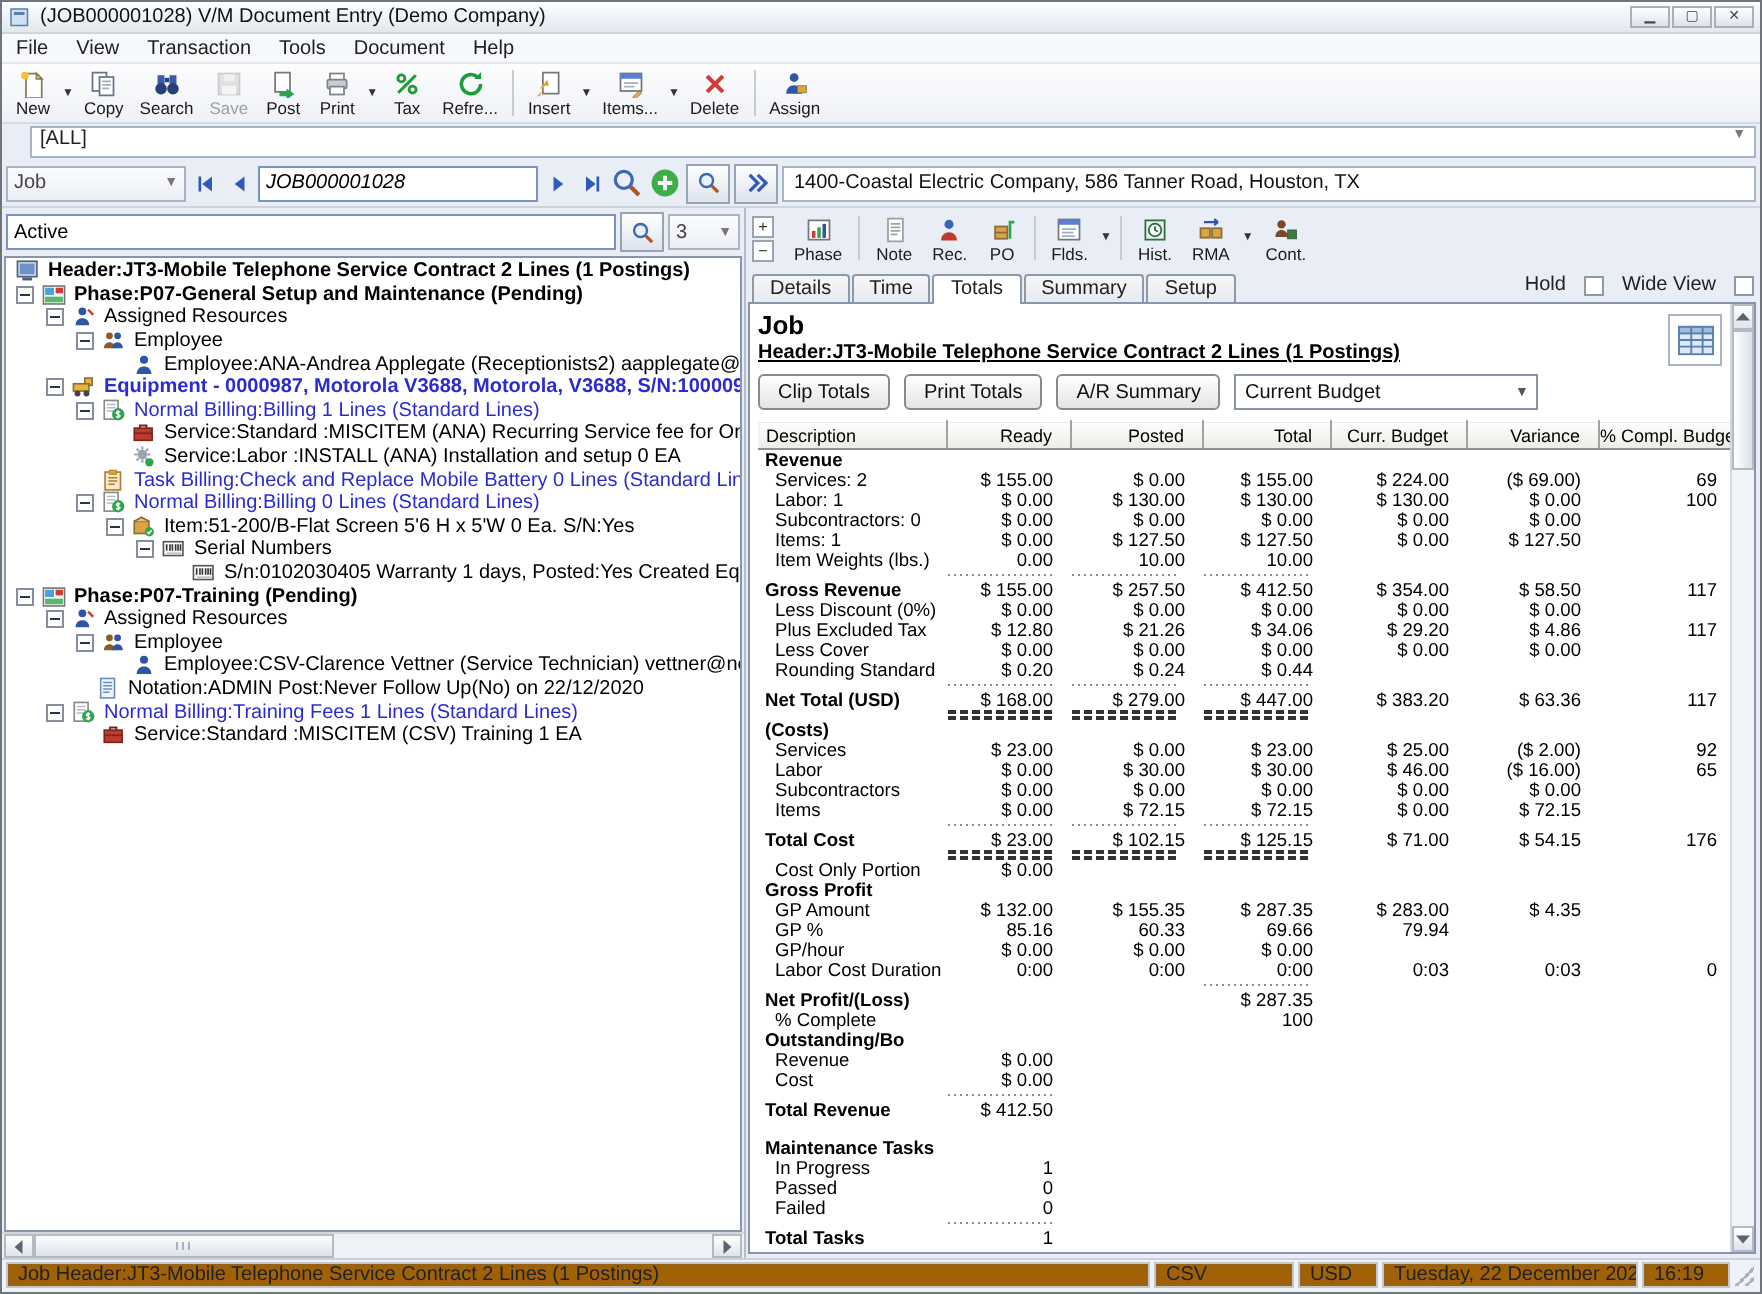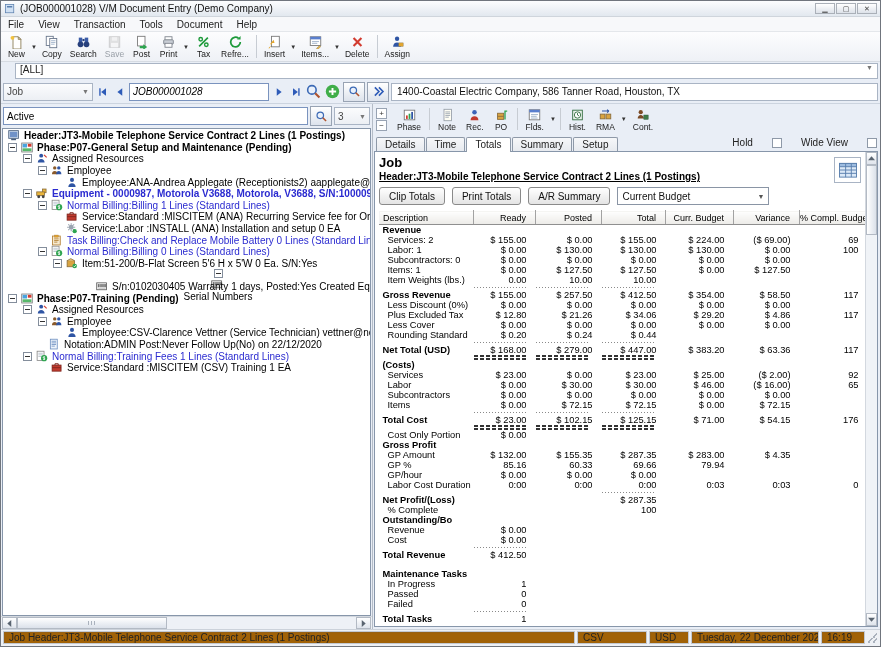--- a/index.html
+++ b/index.html
@@ -68,21 +68,21 @@
   .rtoolbar { height:30px; flex:none; display:flex; align-items:center; padding:0 3px; }
   .pmstack { display:flex; flex-direction:column; gap:1px; margin-right:5px; }
   .pm { width:11px; height:11px; border:1px solid #98a3b3; background:#fff; font-size:8px; line-height:9px; text-align:center; color:#333; }
   .rbtn { display:flex; flex-direction:column; align-items:center; justify-content:center; padding:1px 5px 0 5px; }
   .rbtn .ticon16 { width:15px; height:14px; }
   .rbtn .tlbl { font-size:8.5px; color:#1a1a1a; white-space:nowrap; }
 
   .tabsrow { height:17px; flex:none; display:flex; align-items:flex-end; padding:0 3px; }
   .tab { border:1px solid #8e99a8; border-bottom:none; background:linear-gradient(#f6f7f9,#e7eaef); padding:1px 8px 1px 8px; font-size:10px; border-radius:2px 2px 0 0; margin-right:1px; color:#222; position:relative; }
   .tab.active { background:#fff; z-index:2; top:1px; padding-bottom:2px; }
-  .holdwrap { margin-left:auto; display:flex; align-items:center; gap:19px; font-size:10px; color:#222; padding-bottom:3px; }
+  .holdwrap { margin-left:auto; display:flex; align-items:center; gap:9px; font-size:10px; color:#222; padding-bottom:3px; }
   .cb { width:10px; height:10px; border:1px solid #8e99a8; background:#fff; }
 
   .content { flex:1; background:#fff; border:1px solid #8796aa; margin:0 2px 2px 1px; overflow:hidden; position:relative; display:flex; }
   .content-inner { flex:1; padding:3px 0 0 4px; overflow:hidden; }
   .job-title { font-size:13px; font-weight:bold; color:#000; }
   .job-link { font-size:10px; font-weight:bold; text-decoration:underline; color:#000; margin-top:1px; }
   .btnrow { display:flex; align-items:center; gap:7px; margin:5px 0 5px 0; }
   .btn3d { height:18px; padding:0 9px; font-size:10px; color:#111; background:linear-gradient(#ffffff,#e4e4e4); border:1px solid #8a8a8a; border-radius:3px; font-family:"Liberation Sans",sans-serif; }
   .budgetcombo { width:152px; height:18px; border:1px solid #8a95a5; background:#fff; font-size:10px; display:flex; align-items:center; padding:0 4px; color:#111; }
   .budgetcombo .arrow { margin-left:auto; font-size:7px; color:#555; }
@@ -492,21 +492,21 @@
             <span class="ticon">
               <svg viewBox="0 0 16 16" style="width: 14px; height: 13px; display: block;">
                 <rect x="2" y="4.5" width="9" height="7.5" fill="#d9a441" stroke="#8a6d3b"></rect>
                 <path d="M2 4.5L6.5 2 11 4.5" fill="#e9c573" stroke="#8a6d3b"></path>
                 <circle cx="11.3" cy="11" r="2.8" fill="#2ea44f"></circle>
                 <path d="M10 11l1 1 1.7-2" stroke="#fff" fill="none"></path>
               </svg>
             </span>
             <span class="tlabel">Item:51-200/B-Flat Screen 5'6 H x 5'W 0 Ea. S/N:Yes</span>
           </div>
-          <div class="tree-row" style="padding-left: 62px; flex-direction: column;">
+          <div class="tree-row" style="padding-left: 62px;">
             <span class="expcell">
               <span class="exp"></span>
             </span>
             <span class="ticon">
               <svg viewBox="0 0 16 16" style="width: 14px; height: 13px; display: block;">
                 <rect x="1.5" y="3.5" width="12" height="8.5" fill="#fff" stroke="#555"></rect>
                 <path d="M3.5 5v4M5.5 5v4M7 5v4M9 5v4M10.5 5v4M12 5v4" stroke="#333"></path>
                 <path d="M3.5 10.5h9" stroke="#888" stroke-width=".5"></path>
               </svg>
             </span>

